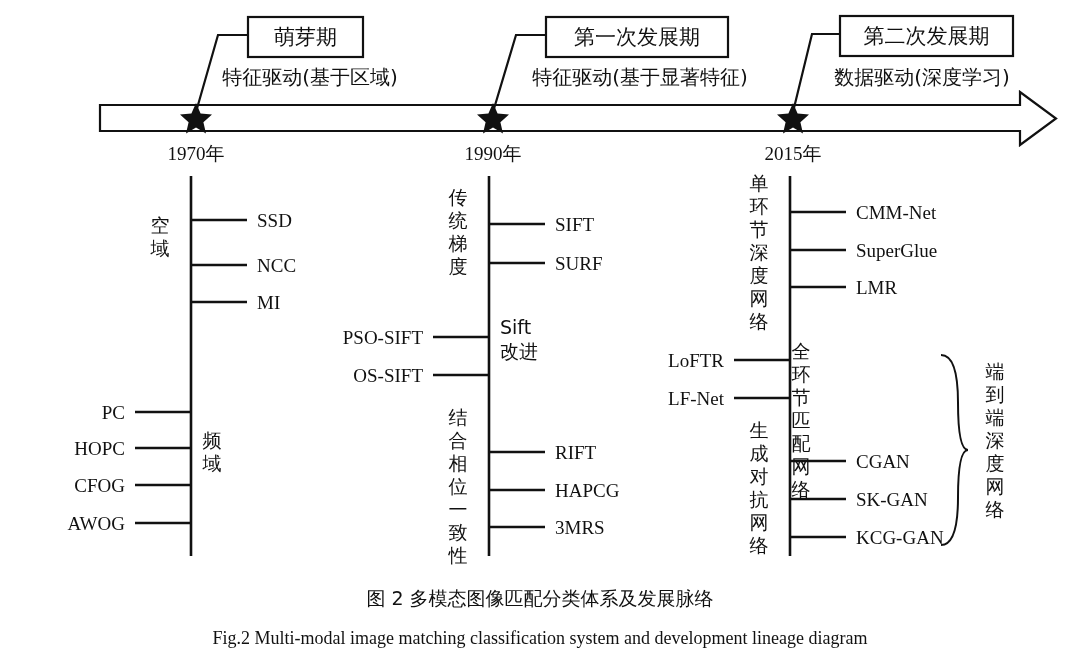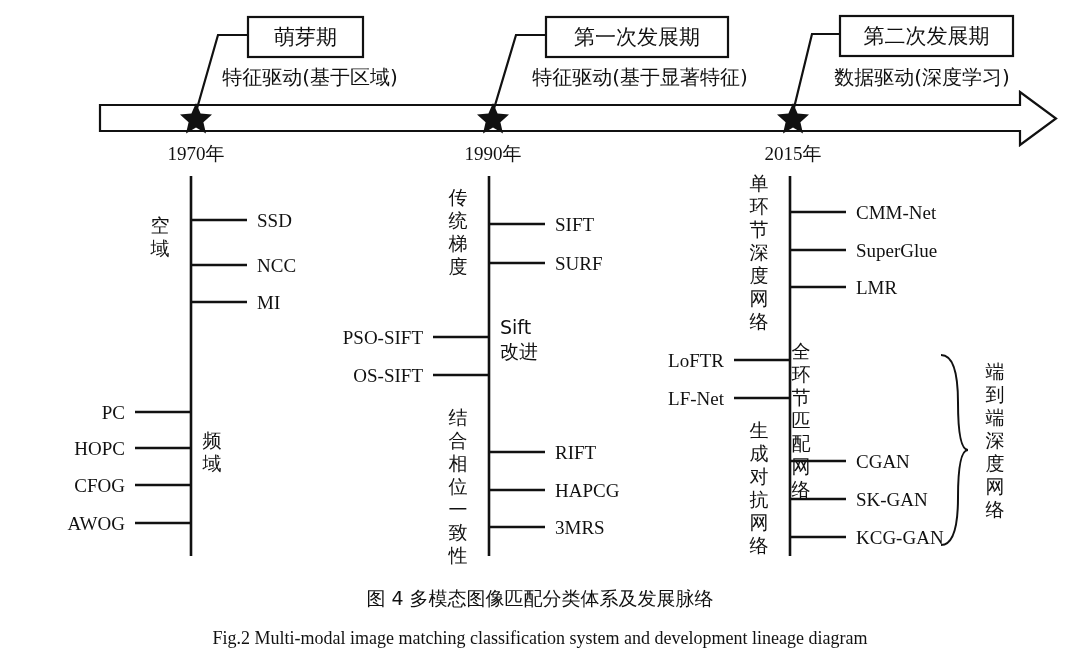--- a/index.html
+++ b/index.html
@@ -142,19 +142,19 @@
             <text x="759" y="437" text-anchor="middle" class="cn vtext"><tspan x="759" dy="0">生</tspan><tspan x="759" dy="23">成</tspan><tspan x="759" dy="23">对</tspan><tspan x="759" dy="23">抗</tspan><tspan x="759" dy="23">网</tspan><tspan x="759" dy="23">络</tspan></text>
           </g>
           <path d="M941,355 Q958,355 958,402.5 Q958,450 968,450 Q958,450 958,497.5 Q958,545 941,545" class="brace"></path>
           <text x="995" y="378" text-anchor="middle" class="cn vtext"><tspan x="995" dy="0">端</tspan><tspan x="995" dy="23">到</tspan><tspan x="995" dy="23">端</tspan><tspan x="995" dy="23">深</tspan><tspan x="995" dy="23">度</tspan><tspan x="995" dy="23">网</tspan><tspan x="995" dy="23">络</tspan></text>
         </g>
       </g>
 
   </svg>
 
   <div style="position:absolute;left:0;top:586px;width:1080px;text-align:center;">
-    <span class="cn captioncn">图 4   多模态图像匹配分类体系及发展脉络</span>
+    <span class="cn captioncn">图 2   多模态图像匹配分类体系及发展脉络</span>
   </div>
   <div style="position:absolute;left:0;top:628px;width:1080px;text-align:center;">
     <span class="en captionen">Fig.2    Multi-modal image matching classification system and development lineage diagram</span>
   </div>
 
 </div>
 
 </body></html>

